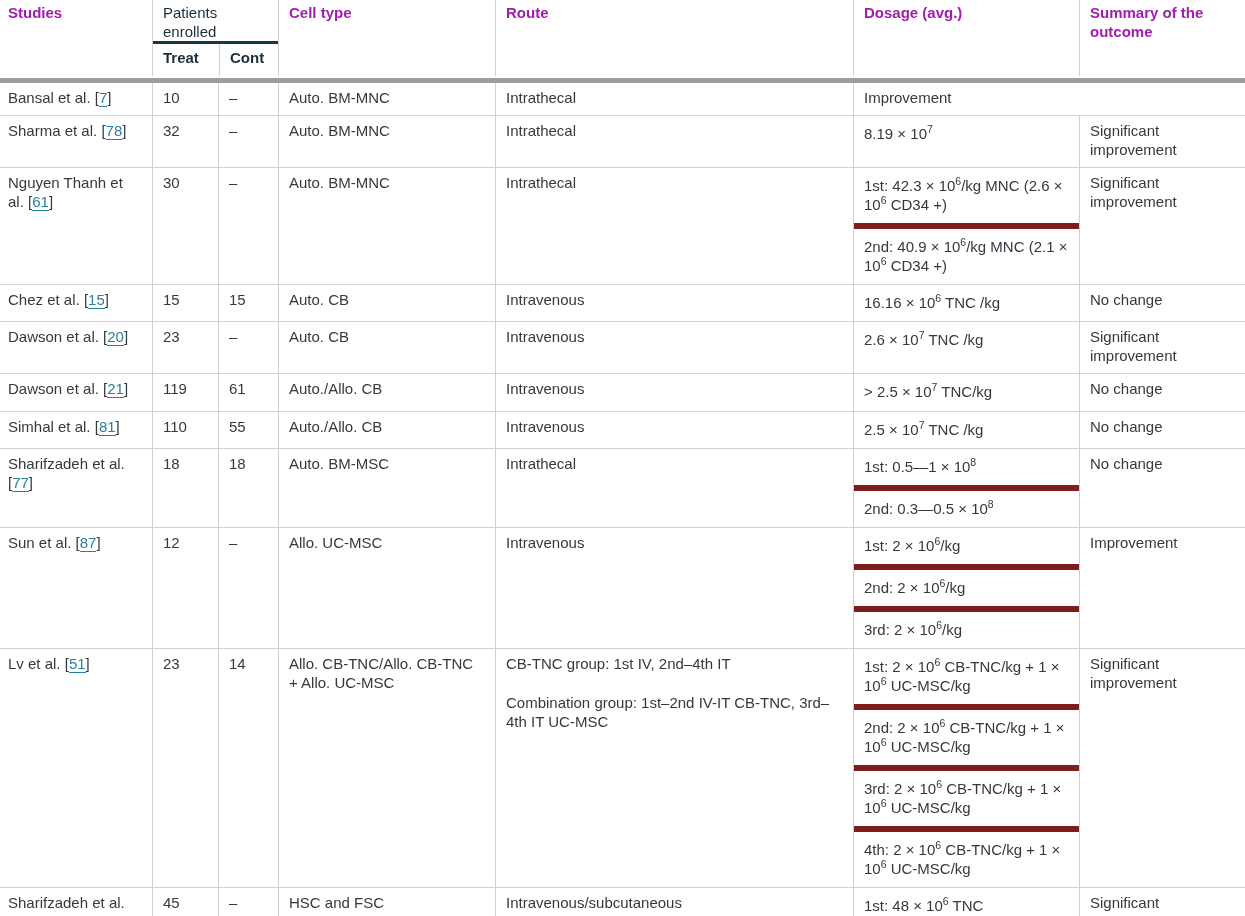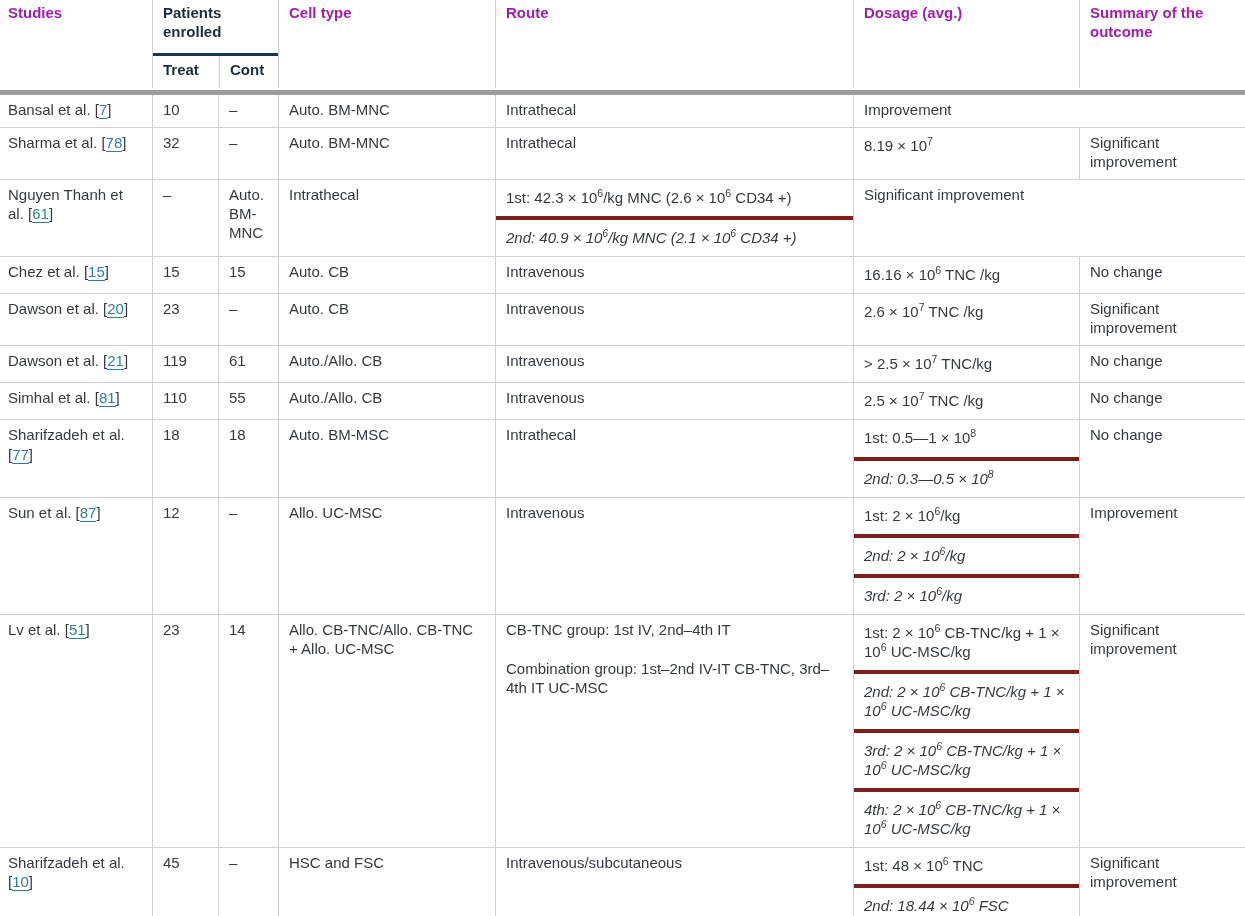--- a/index.html
+++ b/index.html
@@ -18,23 +18,23 @@
   .thead { display: grid; grid-template-columns: 152px 126px 217px 358px 226px 166px; }
   .hc {
     font-weight: bold; color: #a21caf;
     padding: 3px 10px 0 10px;
     box-sizing: border-box;
     border-left: 1px solid #d0d0d0;
   }
   .hc.first { border-left: none; padding-left: 8px; }
   .hc-patients-block { padding: 0; border-left: 1px solid #d0d0d0; }
   .patients-label {
-    font-weight: bold; color: #1c2d3a;
+    font-weight: normal; color: #1c2d3a;
     padding: 3px 10px 13px 10px;
-    height: 56px; box-sizing: border-box;
+    height: 44px; box-sizing: border-box;
     border-bottom: 3px solid #16384e;
   }
   .subcols { display: grid; grid-template-columns: 66px 60px; height: 32px; }
   .subcols .hc-sub {
     font-weight: bold; color: #1c2d3a;
     padding: 4px 10px 0 10px; box-sizing: border-box;
   }
   .subcols .hc-sub + .hc-sub { border-left: 1px solid #d0d0d0; }
 
   .bar { height: 5px; background: #9d9d9d; margin-top: 2px; }
@@ -47,21 +47,21 @@
   }
   .row:first-child { border-top: none; }
   .cell {
     padding: 5px 10px 8px 10px;
     box-sizing: border-box;
     border-left: 1px solid #d0d0d0;
   }
   .cell.first { border-left: none; padding-left: 8px; }
   .cell.dosage { padding: 0; }
   .dose { padding: 8px 10px 9px 10px; }
-  .dose + .dose { border-top: 4px solid #7f1d1d; font-style: italic; }
+  .dose + .dose { border-top: 6px solid #7f1d1d; }
   .route-p + .route-p { margin-top: 1.35em; }
 
   sup { font-size: 70%; line-height: 0; }
 
   a.ref {
     color: #2a7f9e;
     text-decoration: none;
     border-bottom: 1px solid #2a7f9e;
     cursor: pointer;
   }
@@ -108,20 +108,21 @@
           <div class="route-p">Intrathecal</div>
         </div>
     <div class="cell dosage">
           <div class="dose">8.19 × 10<sup>7</sup></div>
         </div>
     <div class="cell">Significant improvement</div>
   </div>
 
   <div class="row">
     <div class="cell first"><span>Nguyen Thanh et al.</span> [<a class="ref">61</a>]</div>
+    <div class="cell">30</div>
     <div class="cell">–</div>
     <div class="cell">Auto. BM-MNC</div>
     <div class="cell">
           <div class="route-p">Intrathecal</div>
         </div>
     <div class="cell dosage">
           <div class="dose">1st: 42.3 × 10<sup>6</sup>/kg MNC (2.6 × 10<sup>6</sup> CD34 +)</div>
           <div class="dose">2nd: 40.9 × 10<sup>6</sup>/kg MNC (2.1 × 10<sup>6</sup> CD34 +)</div>
         </div>
     <div class="cell">Significant improvement</div>

